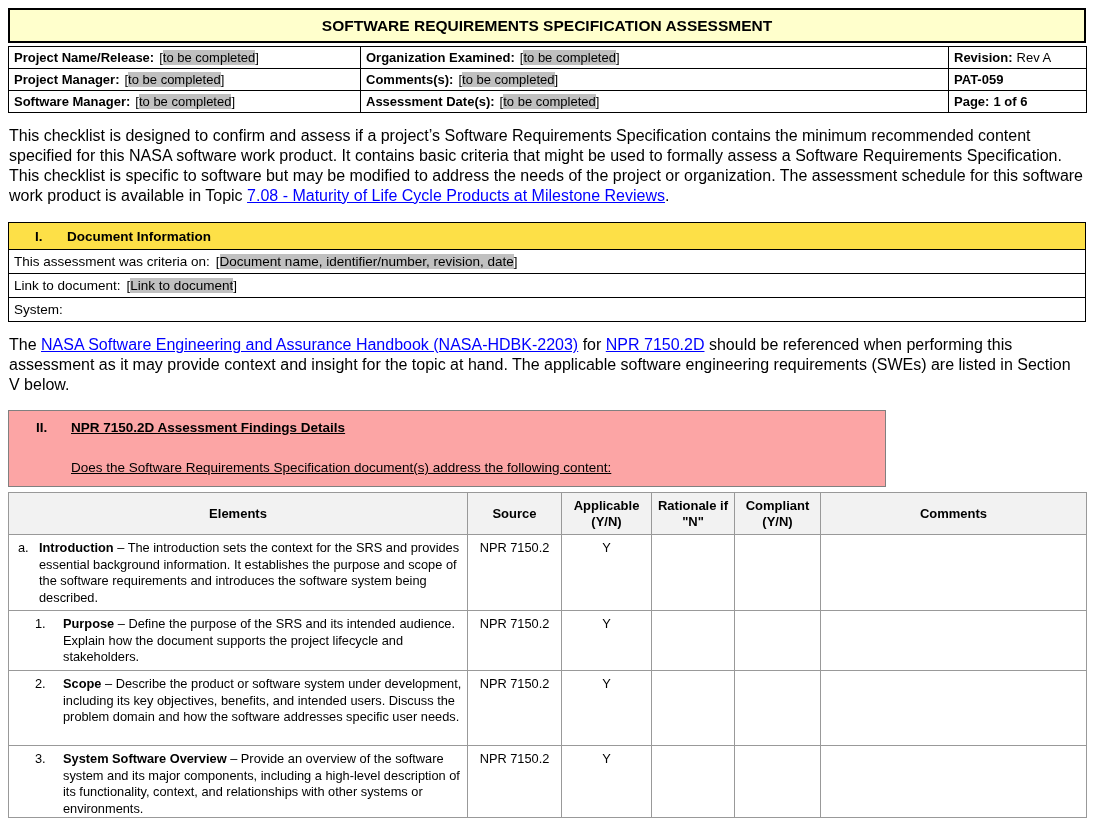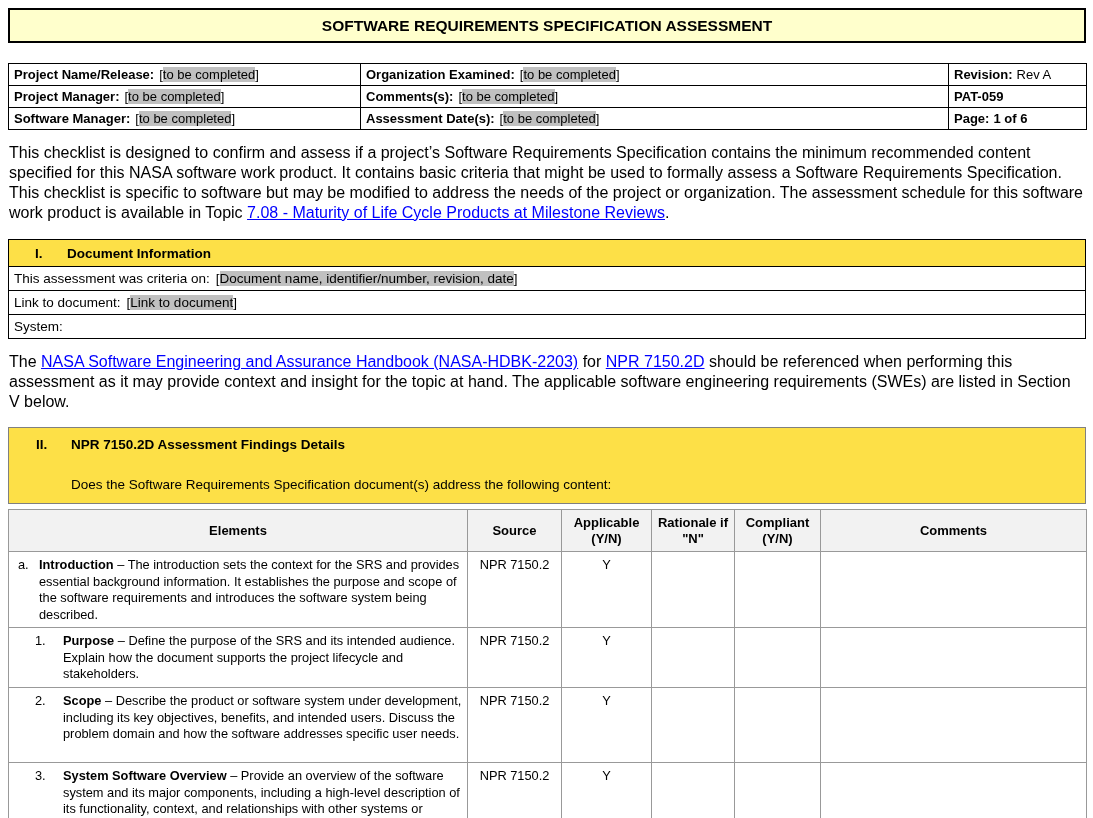--- a/index.html
+++ b/index.html
@@ -16,21 +16,21 @@
   .title-bar {
     border: 2px solid #000;
     background: #FFFFCC;
     text-align: center;
     font-weight: bold;
     font-size: 15.5px;
     padding: 7px 0 6px 0;
   }
 
   
-  table.info { border-collapse: collapse; width: 1078px; table-layout: fixed; margin-top: 20px; }
+  table.info { border-collapse: collapse; width: 1078px; table-layout: fixed; margin-top: 3px; }
   table.info td { border: 1.5px solid #000; padding: 2px 5px 3px 5px; font-size: 13px; height: 22px; white-space: nowrap; overflow: hidden; }
   table.info td b { font-weight: bold; }
   table.info .val { margin-left: 5px; }
   table.info .val3 { margin-left: 4px; }
   table.info tr:nth-child(3) td:last-child .val3 { font-weight: bold; }
   .hl { background: #C0C0C0; }
 
   
   .para { margin: 13px 1px 0 1px; line-height: 20px; font-size: 16px; }
   a.doclink { color: #0000FF; text-decoration: underline; cursor: pointer; }
@@ -39,25 +39,26 @@
   table.sec1 { border-collapse: collapse; width: 1078px; margin-top: 16px; }
   table.sec1 td { border: 1.5px solid #000; padding: 2px 4px; font-size: 13.5px; height: 24px; vertical-align: middle; }
   table.sec1 .sec-head { background: #fde047; font-weight: bold; height: 27px; }
   .sec-num { display: inline-block; margin-left: 22px; width: 32px; }
   .sec1 .row-label { margin-left: 1px; }
   .sec1 .val { margin-left: 6px; }
 
   
   .sec2-box {
     border: 1px solid #808080;
-    background: #fde047;
-    width: 1078px;
+    background: #fca5a5;
+    width: 878px;
     margin-top: 15px;
     padding: 7px 0 8px 0;
     line-height: 20px;
+    text-decoration: underline;
   }
   .sec2-line1 { font-weight: bold; font-size: 13.5px; }
   .sec2-num { display: inline-block; margin-left: 27px; width: 35px; }
   .sec2-sub { margin-left: 62px; font-size: 13.5px; margin-top: 20px; }
 
   
   table.assess { border-collapse: collapse; width: 1078px; table-layout: fixed; margin-top: 5px; }
   table.assess th, table.assess td { border: 1px solid #999; }
   table.assess th {
     background: #F2F2F2;

